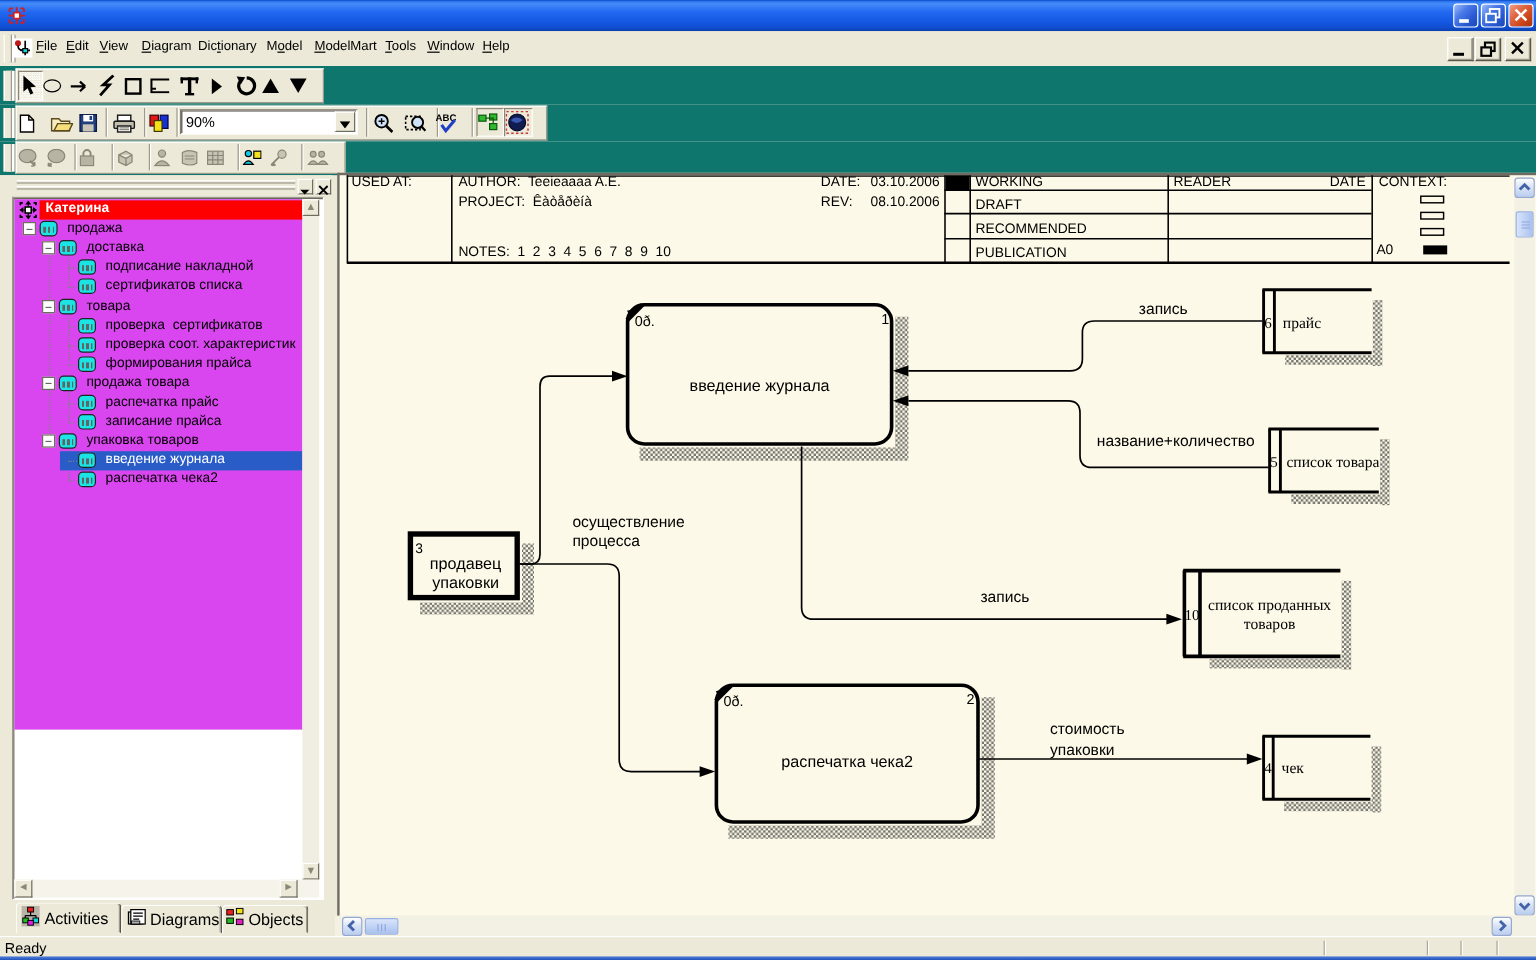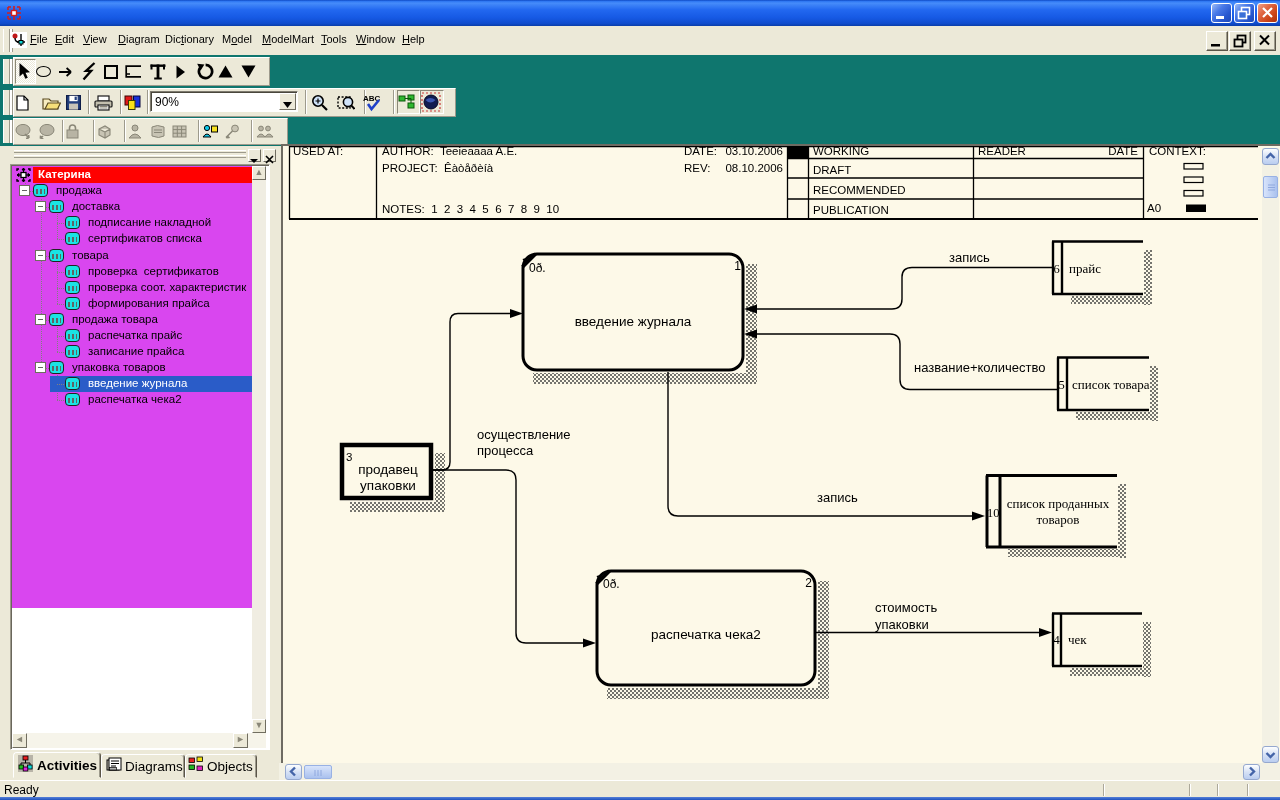--- a/index.html
+++ b/index.html
@@ -411,21 +411,21 @@
 <div class="abs cbtn" style="left:233px;top:733px;width:15px;height:15px">►</div>
 
 <div class="tab" style="left:13px;top:752px;width:88px;height:26px;z-index:3"></div>
 <div class="abs" style="left:18px;top:755px;width:15px;height:17px;background:#b8b4a8;z-index:4"><svg width="15" height="17">
       <rect x="5" y="1" width="5" height="4" fill="#e82020" stroke="#000" stroke-width=".8"></rect>
       <path d="M7.5 5 V8 M3 8 H12 M3 8 V10 M12 8 V10" stroke="#000" fill="none"></path>
       <rect x="1" y="10" width="4.6" height="4" fill="#20c020" stroke="#000" stroke-width=".8"></rect>
       <rect x="9.5" y="10" width="4.6" height="4" fill="#10d8d8" stroke="#000" stroke-width=".8"></rect>
       <rect x="5.2" y="12" width="4.6" height="4" fill="#e020e0" stroke="#000" stroke-width=".8"></rect>
     </svg></div>
-<div class="abs" style="left:37px;top:758px;font-size:13.5px;font-weight:bold;z-index:4">Activities</div>
+<div class="abs" style="left:37px;top:758px;font-size:13.5px;font-weight:normal;z-index:4">Activities</div>
 <div class="tab" style="left:101px;top:754px;width:84px;height:24px;z-index:2"></div>
 <div class="abs" style="left:106px;top:757px;z-index:4"><svg width="17" height="17">
       <rect x="1" y="3" width="12" height="10" fill="#c8c4b8" stroke="#000"></rect>
       <rect x="3" y="1" width="12" height="12" fill="#fff" stroke="#000"></rect>
       <path d="M5 4 h8 M5 6.5 h8 M5 9 h5" stroke="#000"></path>
       <rect x="3.5" y="10.5" width="7" height="2.5" fill="#b0b0b0" stroke="#000" stroke-width=".7"></rect>
     </svg></div>
 <div class="abs" style="left:125px;top:759px;font-size:13.5px;z-index:4">Diagrams</div>
 <div class="tab" style="left:185px;top:754px;width:72px;height:24px;z-index:2"></div>
 <div class="abs" style="left:188px;top:756px;z-index:4"><svg width="17" height="18">

